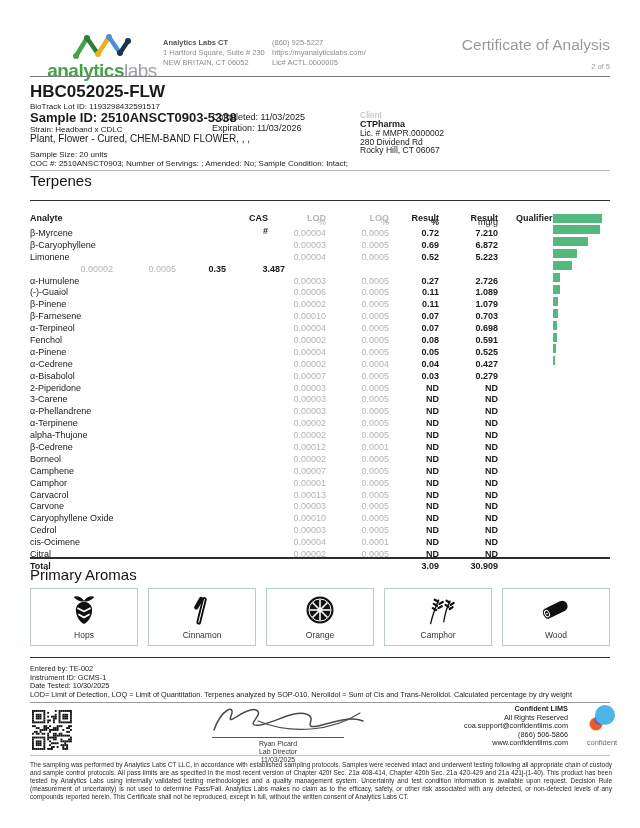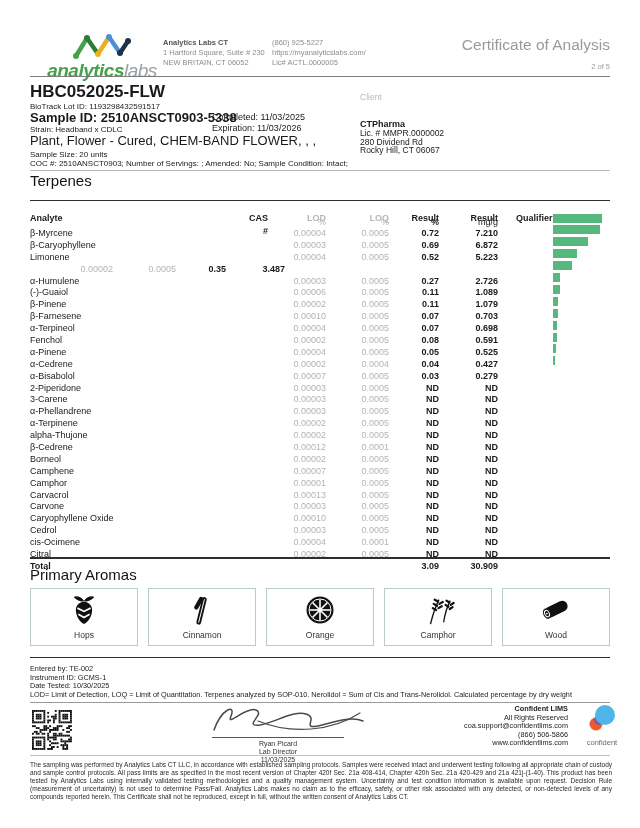--- a/index.html
+++ b/index.html
@@ -4,39 +4,39 @@
 <style>
   * { margin:0; padding:0; box-sizing:border-box; }
   html,body { background:#e8e8e8; }
   body { font-family:"Liberation Sans", sans-serif; }
   .page { position:relative; width:640px; height:828px; background:#ffffff; margin:0 auto;
           overflow:hidden; color:#1a1a1a; }
 
   
   .logo { position:absolute; left:46px; top:30px; width:112px; text-align:center; }
   .logo-mark { display:block; margin:0 auto; }
-  .logo-word { font-size:19px; font-weight:bold; letter-spacing:-0.5px; line-height:18px;font-style:italic; }
+  .logo-word { font-size:19px; font-weight:bold; letter-spacing:-0.5px; line-height:18px; }
   .logo-word .g1 { color:#44a248; }
   .logo-word .g2 { color:#9aa0a6; font-weight:normal; }
   .labinfo1 { position:absolute; left:163px; top:38px; font-size:7.5px; line-height:10px; color:#8d8d8d; }
   .labinfo1 .b { color:#555; font-weight:bold; }
   .labinfo2 { position:absolute; left:272px; top:38px; font-size:7.5px; line-height:10px; color:#8d8d8d; }
   .doctitle { position:absolute; right:30px; top:36px; text-align:right; color:#9a9a9a; font-size:15.5px; }
   .pageno  { position:absolute; right:30px; top:62px; text-align:right; color:#9a9a9a; font-size:7.5px; }
   .rule-header { position:absolute; left:30px; top:76px; width:580px; border-top:1.4px solid #7d7d7d; }
 
   
   .sample-name { position:absolute; left:30px; top:82px; font-size:17px; font-weight:bold; }
   .biotrack    { position:absolute; left:30px; top:102px; font-size:8px; color:#222; }
   .sample-id   { position:absolute; left:30px; top:110px; font-size:13px; font-weight:bold; }
   .strain      { position:absolute; left:30px; top:125px; font-size:8px; }
-  .matrix      { position:absolute; left:30px; top:133px; font-size:13px; }
+  .matrix      { position:absolute; left:30px; top:133px; font-size:10px; }
   .completed   { position:absolute; left:212px; top:112px; font-size:9px; }
   .expiration  { position:absolute; left:212px; top:123px; font-size:9px; }
-  .client-label{ position:absolute; left:360px; top:92px; font-size:8.5px; color:#b8b8b8; }
+  .client-label{ position:absolute; left:360px; top:110px; font-size:8.5px; color:#b8b8b8; }
   .client-name { position:absolute; left:360px; top:119px; font-size:9px; font-weight:bold; }
   .client-lic  { position:absolute; left:360px; top:128px; font-size:8.5px; }
   .client-a1   { position:absolute; left:360px; top:136.5px; font-size:8.5px; }
   .client-a2   { position:absolute; left:360px; top:145px; font-size:8.5px; }
   .sample-size { position:absolute; left:30px; top:150px; font-size:8px; }
   .coc         { position:absolute; left:30px; top:158.5px; font-size:8px; }
   .rule-thin   { position:absolute; left:30px; width:580px; border-top:1px solid #b9b9b9; }
 
   
   .sec-title { position:absolute; left:30px; font-size:15px; color:#141414; }

